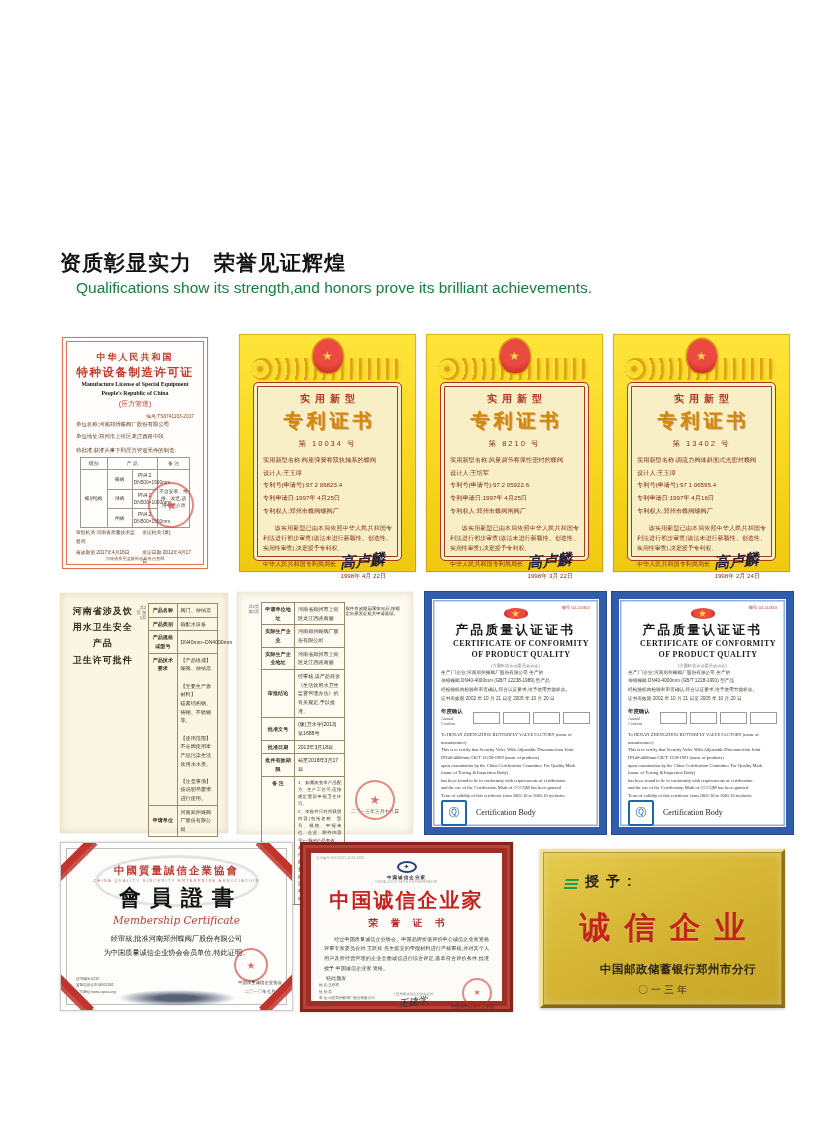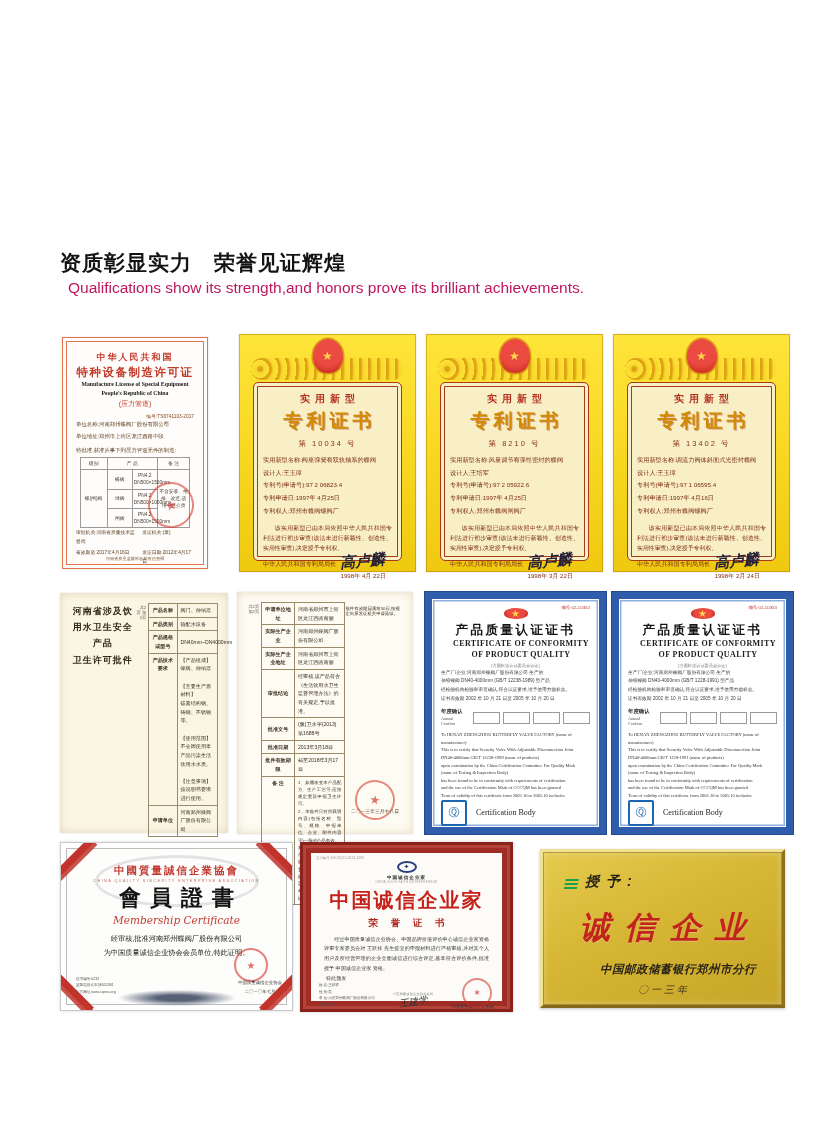--- a/index.html
+++ b/index.html
@@ -1,21 +1,21 @@
 <!DOCTYPE html>
 <html><head>
 <meta charset="utf-8">
 <style>
   html,body{margin:0;padding:0;background:#fff;}
   .page{position:relative;width:839px;height:1146px;background:#ffffff;overflow:hidden;
         font-family:"Liberation Sans",sans-serif;color:#111;}
 
   
   .heading{position:absolute;left:60px;top:249px;font-size:21px;font-weight:bold;color:#141414;letter-spacing:1px;}
-  .subheading{position:absolute;left:68px;top:279px;font-size:15.5px;color:#be185d;}
+  .subheading{position:absolute;left:76px;top:279px;font-size:15.5px;color:#15803d;}
 
   
   .cert{position:absolute;box-sizing:border-box;}
 
   
   .lic{background:#fffdfb;border:1px solid #e0744a;padding:3px;box-shadow:0 0 2px rgba(0,0,0,.12);}
   .lic-in{border:1px solid #e0744a;height:100%;box-sizing:border-box;position:relative;
           padding:9px 9px 14px;display:flex;flex-direction:column;}
   .lic-t1{color:#c23a28;font-weight:bold;font-size:9px;text-align:center;letter-spacing:2px;}
   .lic-t2{color:#c23a28;font-weight:bold;font-size:11.5px;text-align:center;letter-spacing:1.5px;margin-top:1px;}
@@ -493,21 +493,21 @@
           <div class="ent-sign">王建学</div>
         </div>
         <div class="ent-rightwrap">
           <div class="ent-seal"></div>
           <div class="ent-right">中国质量诚信企业协会</div>
         </div>
       </div>
     </div>
   </div>
 
-  <div class="cert plaque" style="left:540px;top:849px;width:245px;height:159px;font-style:italic;">
+  <div class="cert plaque" style="left:540px;top:849px;width:245px;height:159px;">
     <div class="pl-logo"></div>
     <div class="pl-award">授予:</div>
     <div class="pl-title">诚信企业</div>
     <div class="pl-issuer">中国邮政储蓄银行郑州市分行</div>
     <div class="pl-date">〇一三年</div>
   </div>
 
 </div>
 
 </body></html>

